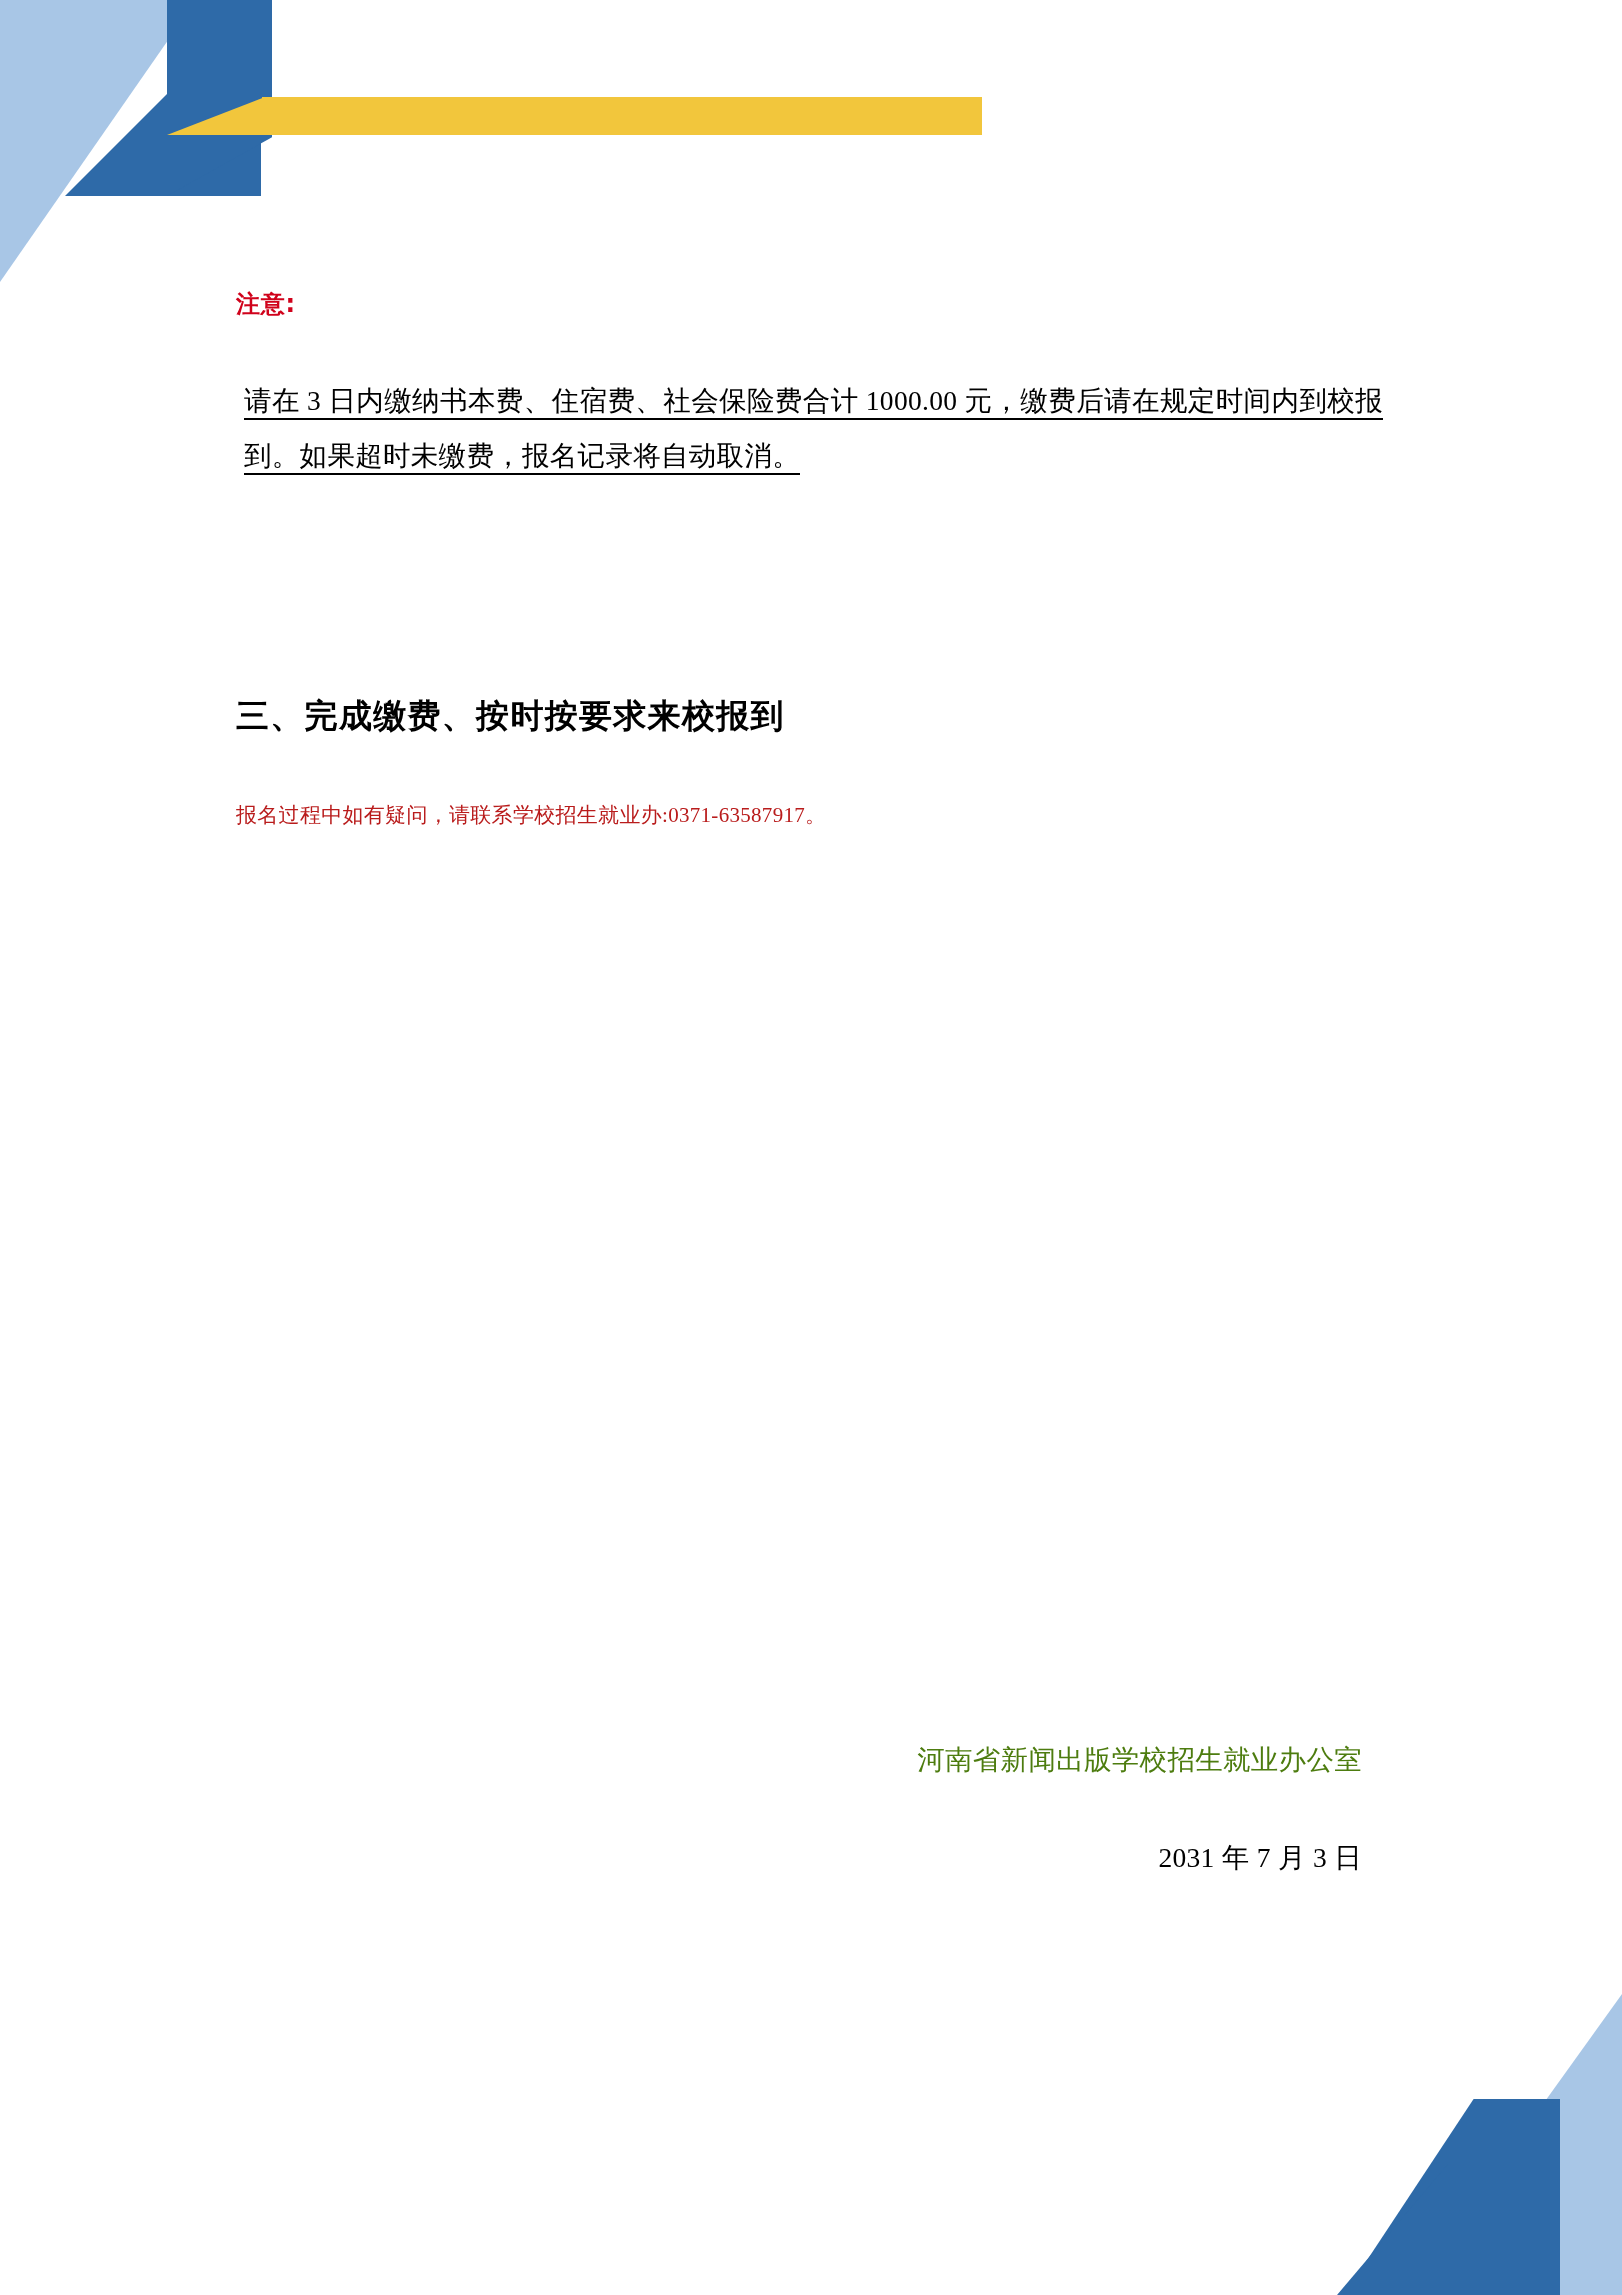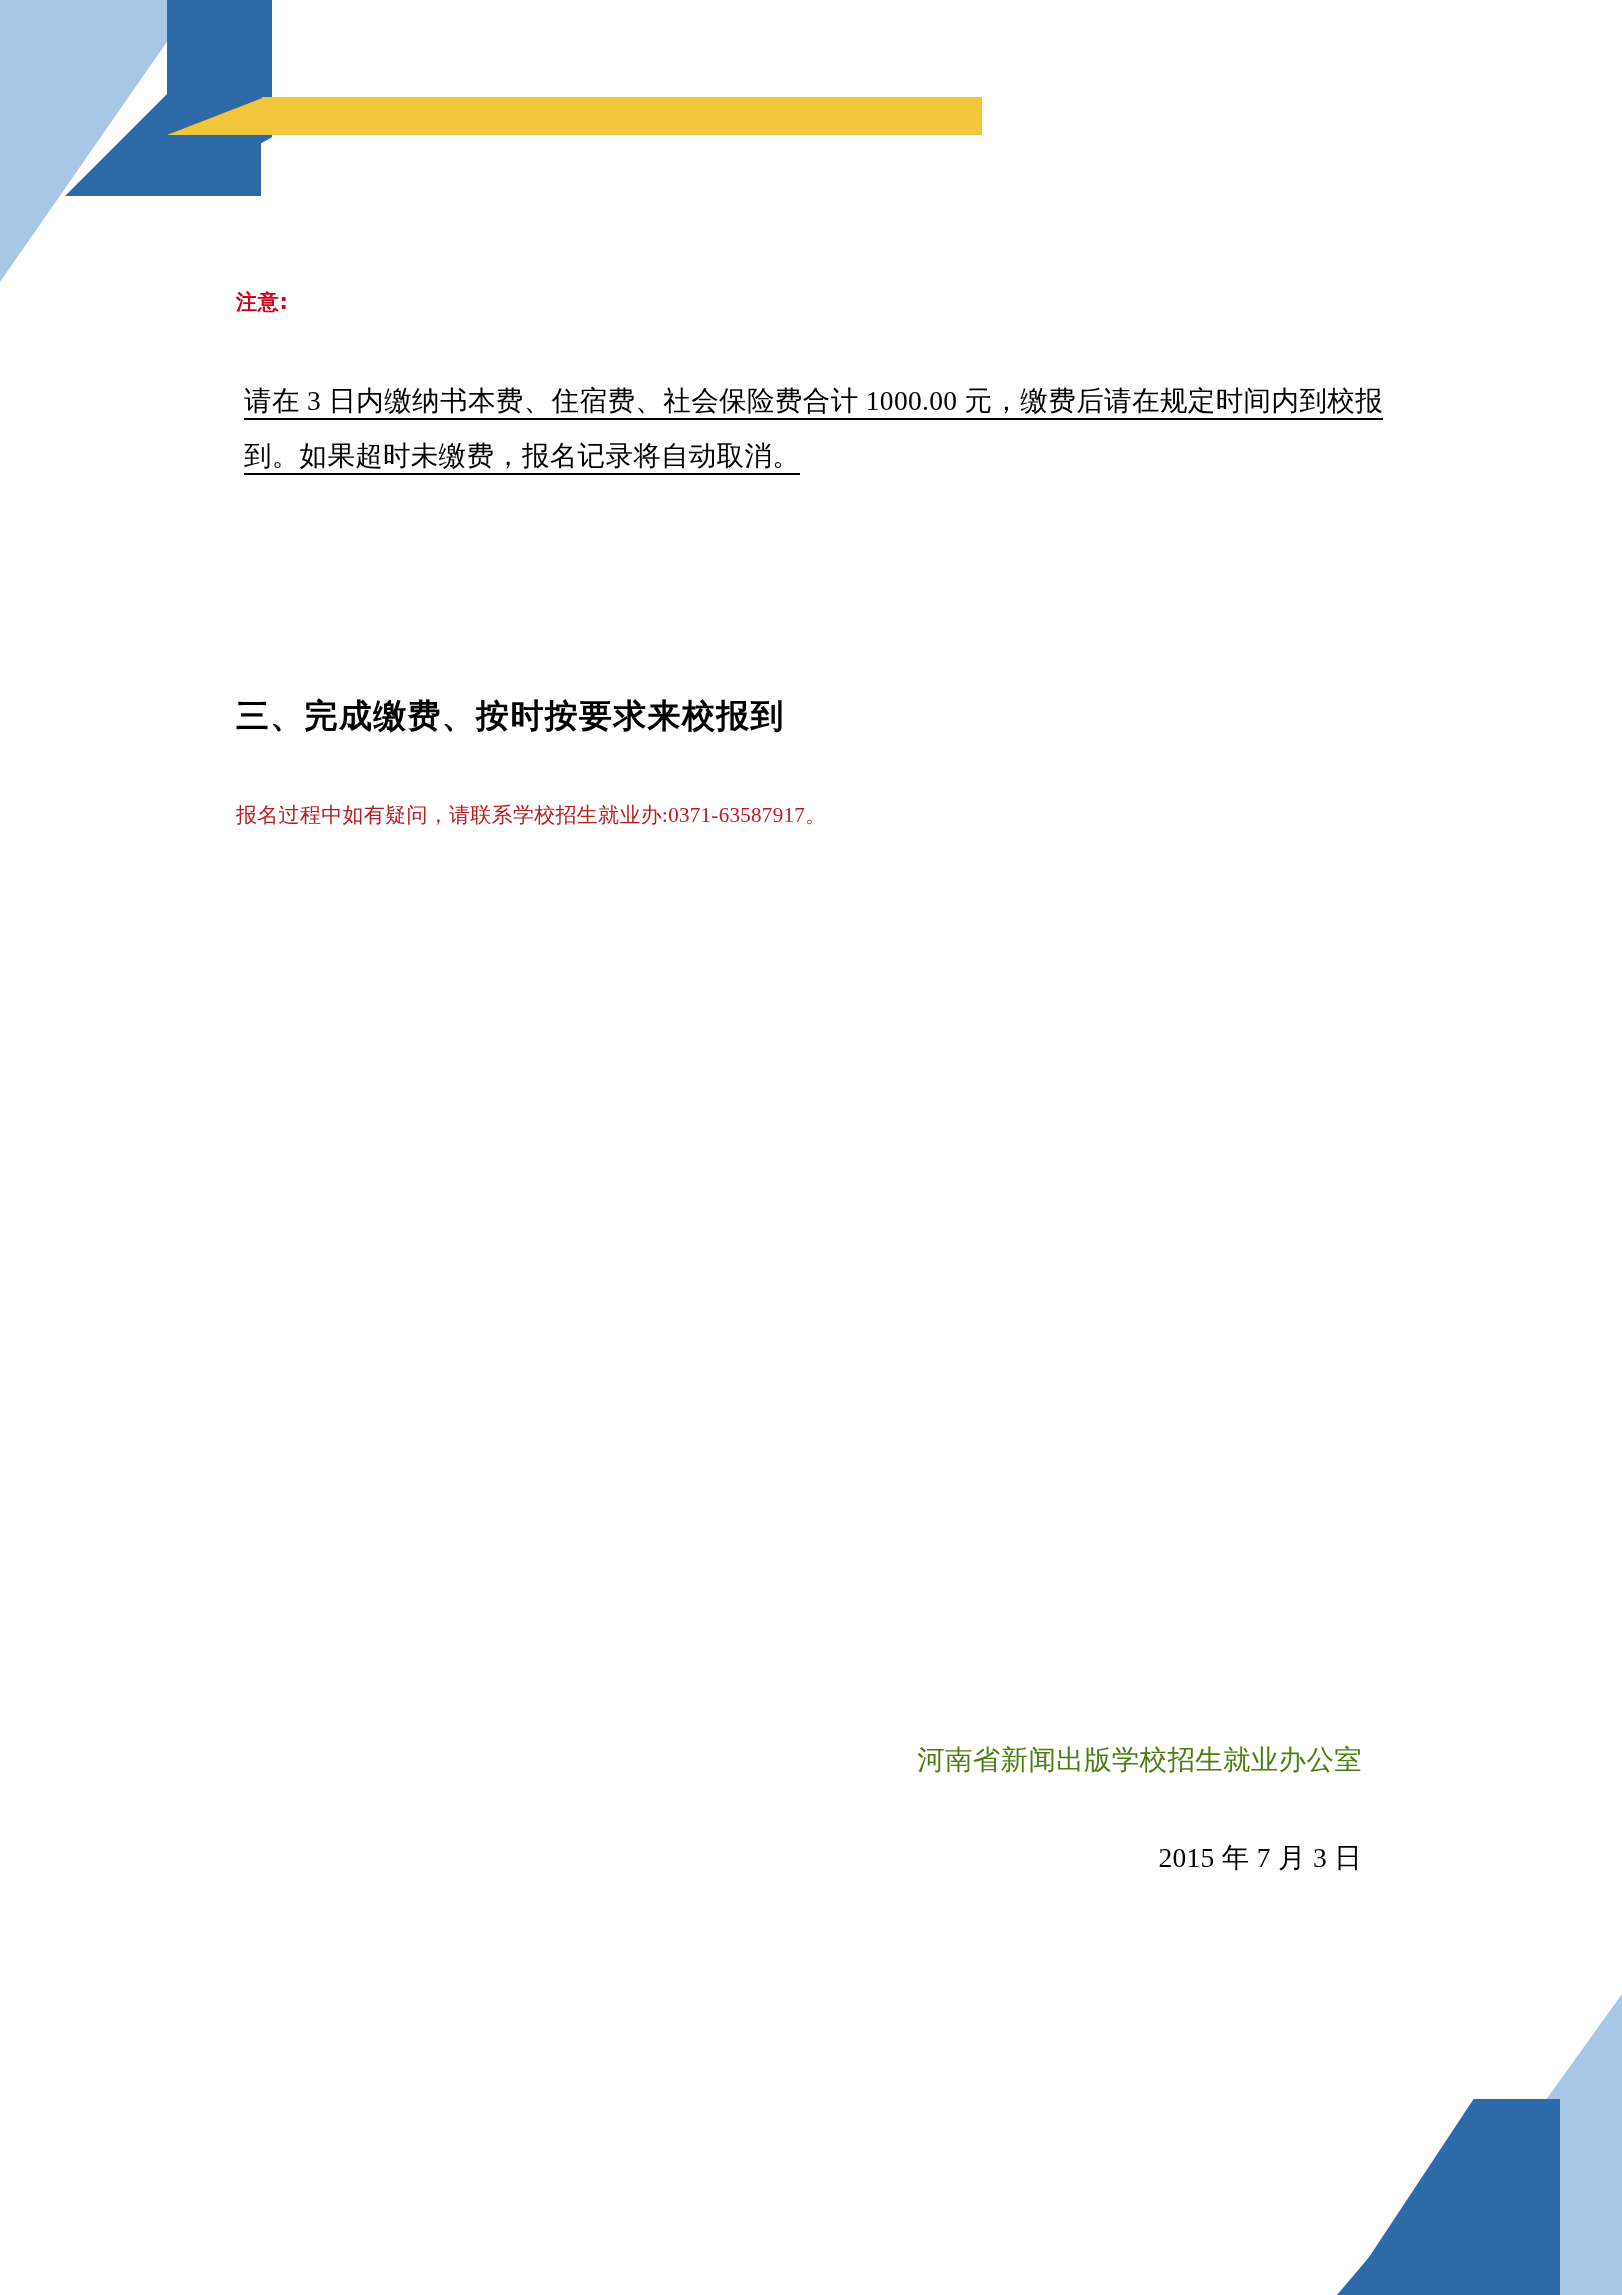--- a/index.html
+++ b/index.html
@@ -99,21 +99,21 @@
     width: 1172px;
     height: 100%;
   }
 
   .notice-label {
     position: absolute;
     left: 0;
     top: 288px;
     color: #d0021b;
     font-weight: bold;
-    font-size: 21px;
+    font-size: 24px;
     letter-spacing: 0.7px;
     font-family: "DejaVu Sans", "Liberation Sans", sans-serif;
   }
 
   .notice-body {
     position: absolute;
     left: 8px;
     top: 373px;
     width: 1139px;
     font-size: 27.5px;
@@ -186,17 +186,17 @@
     <div class="notice-label">注意:</div>
 
     <div class="notice-body">请在 3 日内缴纳书本费、住宿费、社会保险费合计 1000.00 元，缴费后请在规定时间内到校报到。如果超时未缴费，报名记录将自动取消。</div>
 
     <div class="section-heading">三、完成缴费、按时按要求来校报到</div>
 
     <div class="section-paragraph">报名过程中如有疑问，请联系学校招生就业办:0371-63587917。</div>
 
     <div class="signature">河南省新闻出版学校招生就业办公室</div>
 
-    <div class="signature-date">2015 年 7 月 3 日</div>
+    <div class="signature-date">2031 年 7 月 3 日</div>
 
   </div>
 </div>
 
 
 </body></html>

